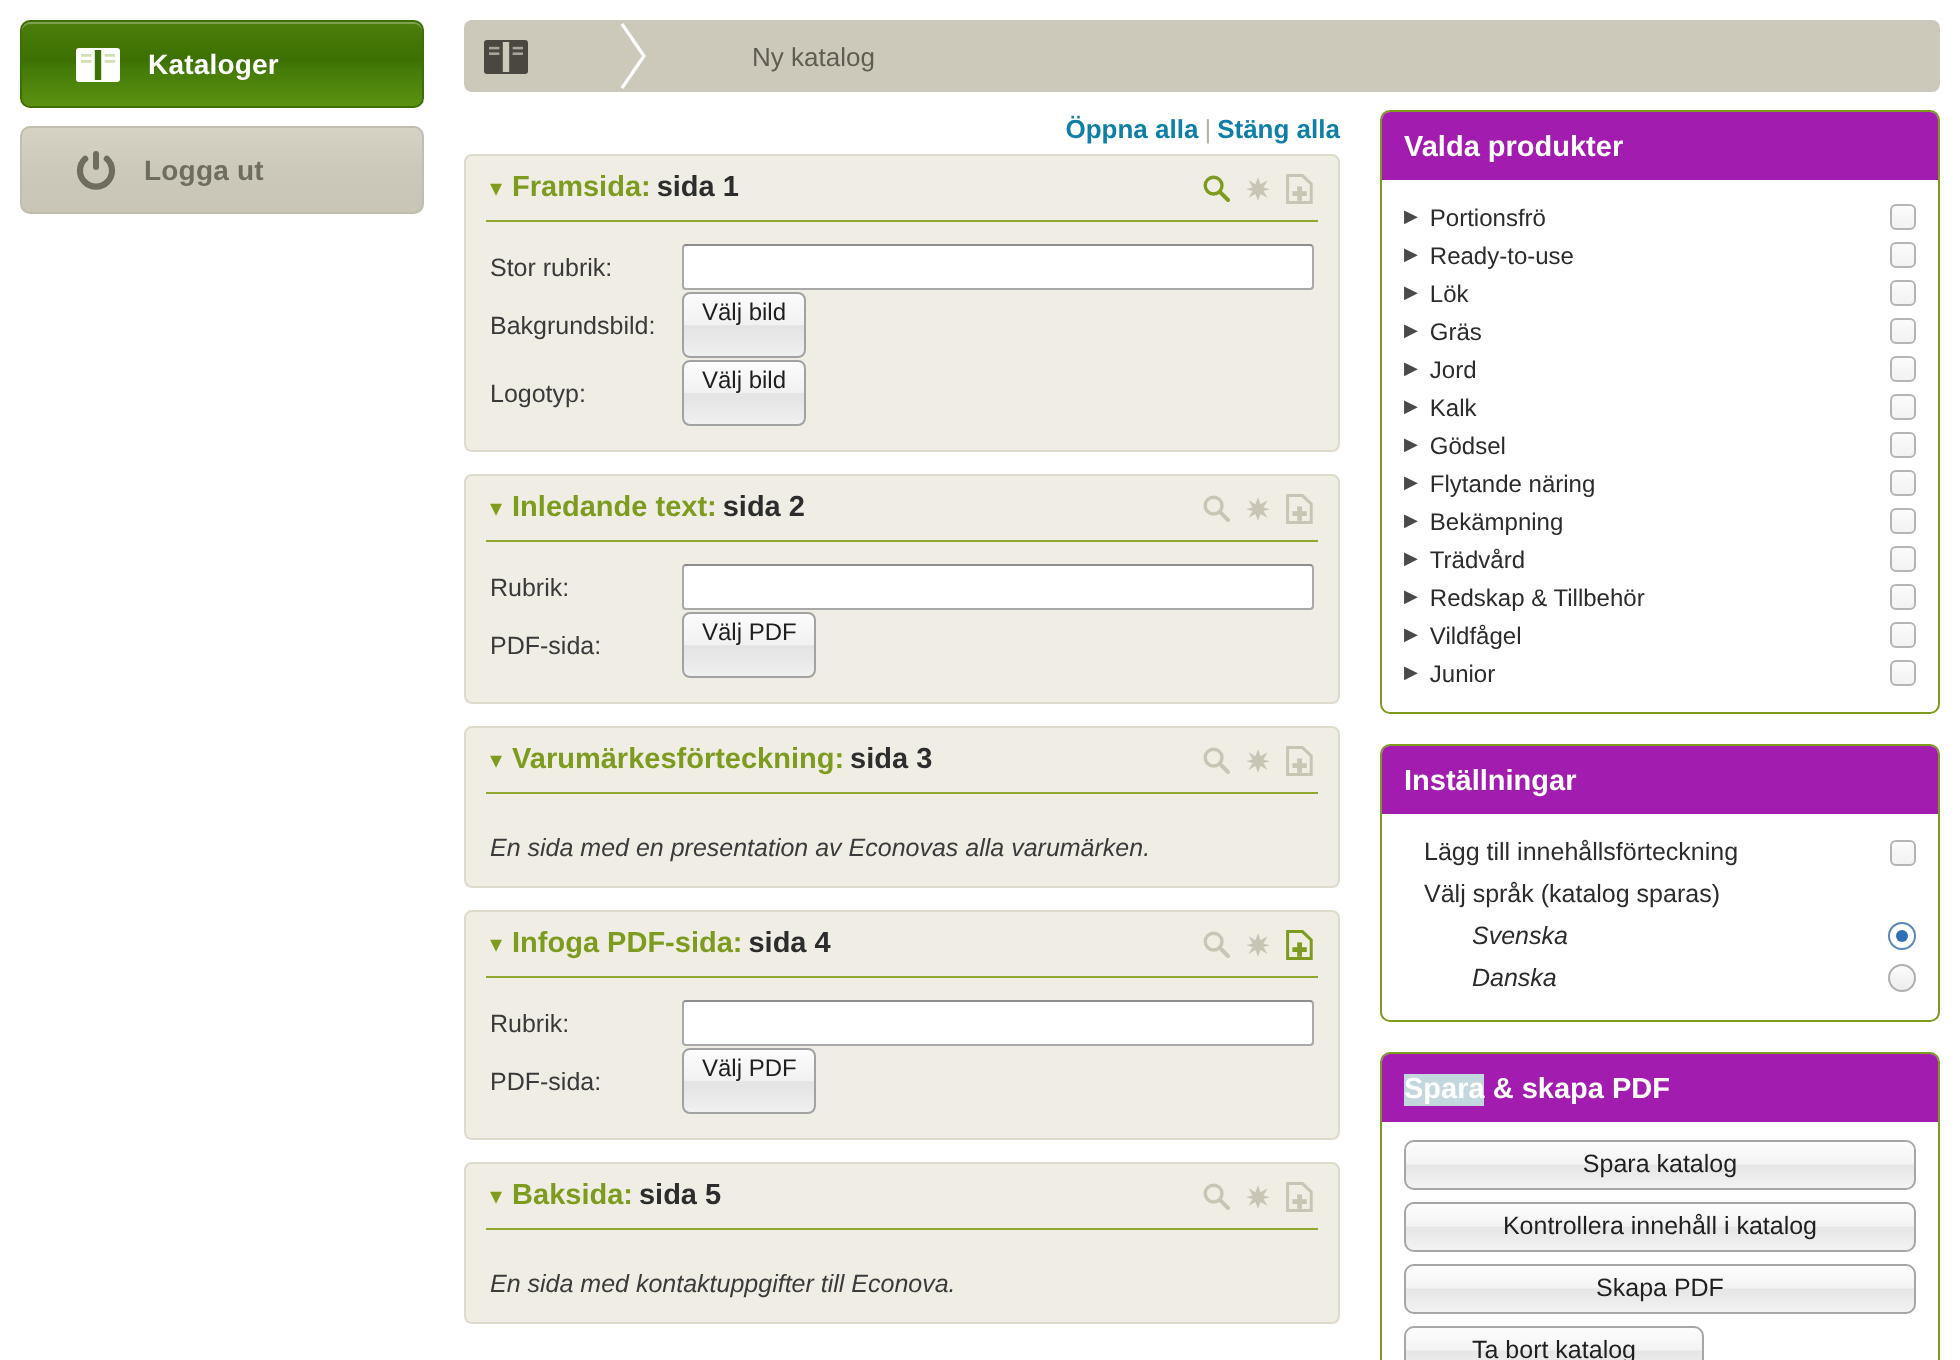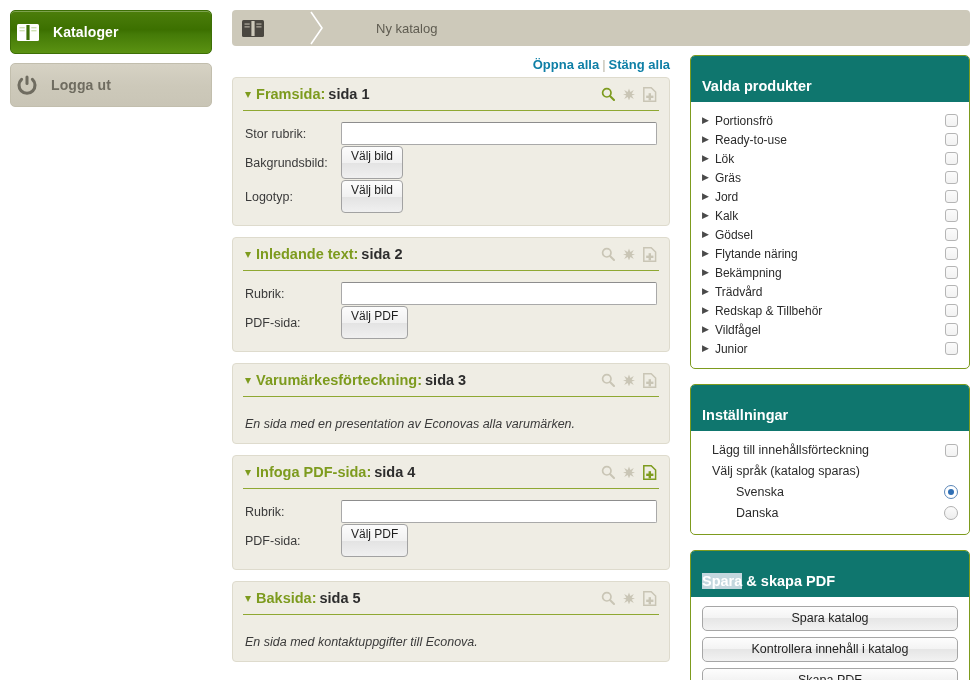--- a/index.html
+++ b/index.html
@@ -16,21 +16,21 @@
   #app { position: relative; width: 980px; height: 680px; }
 
   
   .sidebar { position: absolute; left: 10px; top: 10px; width: 202px; }
   .nav-btn {
     position: relative;
     height: 44px;
     border-radius: 5px;
     display: flex;
     align-items: center;
-    padding-left: 6px;
+    padding-left: 27px;
     margin-bottom: 9px;
     cursor: pointer;
   }
   .nav-btn.active {
     background: linear-gradient(to bottom, #4c7e0b 0%, #3c7000 45%, #447a07 55%, #5b9212 100%);
     border: 1px solid #3d6f06;
     box-shadow: inset 0 1px 0 rgba(255,255,255,.28);
   }
   .nav-btn.idle {
     background: linear-gradient(to bottom, #d6d2c4 0%, #cdc9ba 50%, #c9c5b6 100%);
@@ -113,44 +113,44 @@
   
   .right { position: absolute; left: 690px; top: 55px; width: 280px; }
   .panel {
     border: 1px solid #7d9b1e;
     border-radius: 5px;
     background: #ffffff;
     margin-bottom: 15px;
     overflow: hidden;
   }
   .panel-head {
-    background: #0f766e;
+    background: #a21caf;
     color: #ffffff;
     font-size: 14.5px;
     font-weight: bold;
-    padding: 22px 11px 8px 11px;
+    padding: 10px 11px 8px 11px;
   }
   .hl { background: #c3d7de; color: #ffffff; }
   .panel-body { padding: 9px 11px 10px 11px; }
 
   .prod-row { display: flex; align-items: center; height: 19px; }
   .prod-caret { color: #4a4a4a; font-size: 9px; margin-right: 6px; line-height: 1; }
   .prod-label { font-size: 12px; color: #2b2b2b; }
   .cbox {
     margin-left: auto;
     width: 13px; height: 13px;
     border: 1px solid #b5b5b5;
     border-radius: 3px;
     background: linear-gradient(to bottom, #fbfbfb, #f2f2f2);
     cursor: pointer;
   }
 
   .set-row { display:flex; align-items:center; height: 20px; margin-bottom: 1px; }
   .set-label { font-size: 12.5px; color: #2b2b2b; margin-left: 10px; }
-  .set-label.indent { padding-left: 24px; }
+  .set-label.indent { padding-left: 24px; font-style: italic; }
   .radio {
     margin-left: auto;
     width: 14px; height: 14px;
     border-radius: 50%;
     border: 1px solid #b0b0b0;
     background: linear-gradient(to bottom, #fbfbfb, #ededed);
     position: relative; cursor: pointer;
   }
   .radio.on { border-color: #5a86b8; background: #ffffff; }
   .radio.on::after {

